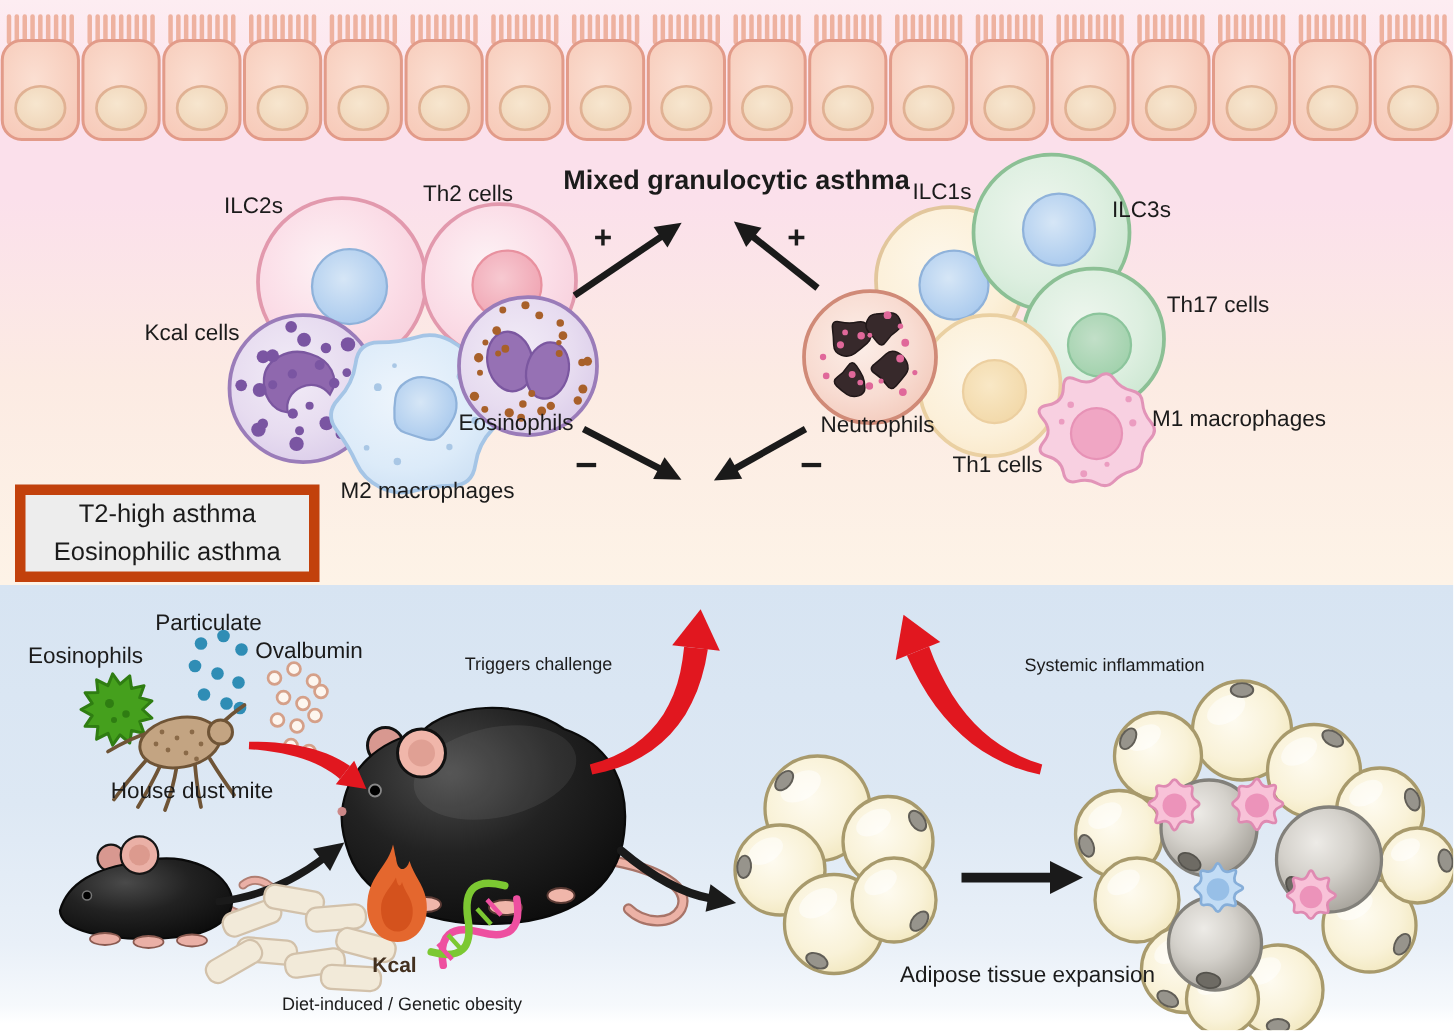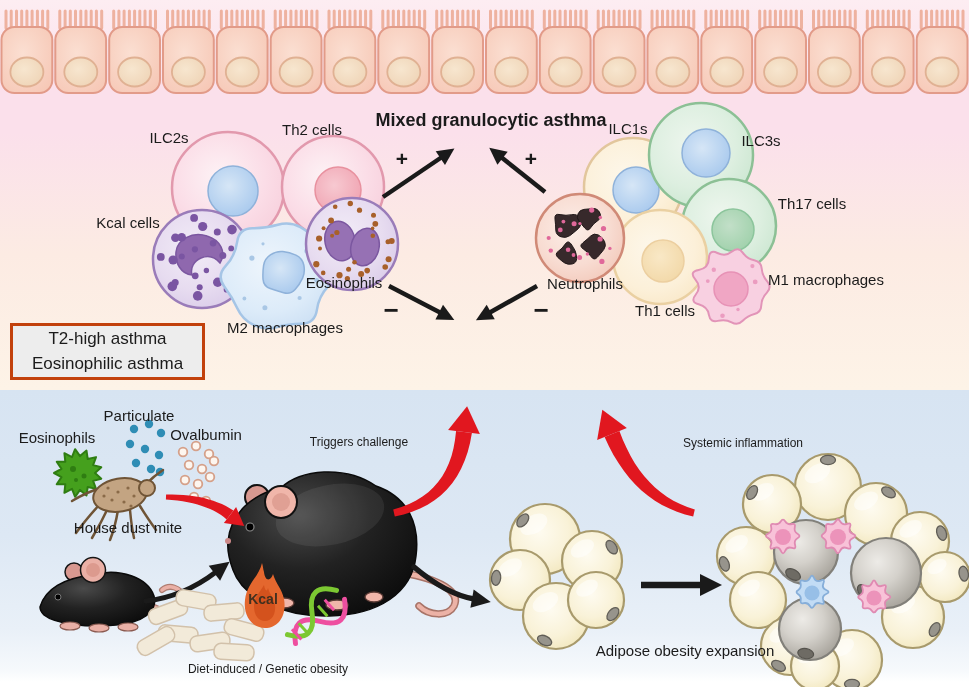--- a/index.html
+++ b/index.html
@@ -8,21 +8,21 @@
   #top-bg{position:absolute;left:0;top:0;width:969px;height:390px;}
   #bottom-bg{position:absolute;left:0;top:390px;width:969px;height:292px;}
   #art{position:absolute;left:0;top:0;}
   .lbl{position:absolute;transform:translate(-50%,-50%);font-size:15px;color:#1b1b1b;
        white-space:nowrap;line-height:1.1;}
   .lbl.big{font-size:18px;font-weight:bold;padding-left:24px;}
   .lbl.md{font-size:12px;}
   .lbl.sign{font-size:21px;font-weight:bold;}
   .lbl.minus{font-size:26px;font-weight:bold;}
   .lbl.kcal{font-size:14px;font-weight:bold;color:#43301f;}
-  .endobox{position:absolute;background:#ededed;border:3px solid #c2410c;display:flex;
+  .endobox{position:absolute;background:#ededed;border:7px solid #c2410c;display:flex;
        flex-direction:column;align-items:center;justify-content:center;color:#1b1b1b;
        font-size:17px;line-height:1.45;text-align:center;}
 </style>
 </head>
 <body>
 
 <div id="stage">
   <div id="top-bg" style="background: linear-gradient(rgb(253, 237, 242) 0%, rgb(251, 224, 235) 22%, rgb(251, 224, 235) 34%, rgb(252, 235, 227) 65%, rgb(253, 243, 231) 100%);"></div>
   <div id="bottom-bg" style="background: linear-gradient(rgb(215, 228, 242) 0%, rgb(221, 232, 244) 50%, rgb(233, 240, 248) 82%, rgb(246, 249, 252) 96%, rgb(255, 255, 255) 100%);"></div>
 
@@ -608,16 +608,16 @@
     <div>T2-high asthma</div>
     <div>Eosinophilic asthma</div>
   </div>
 
   <div class="lbl" style="left:57px;top:438px">Eosinophils</div>
   <div class="lbl" style="left:139px;top:416px">Particulate</div>
   <div class="lbl" style="left:206px;top:435px">Ovalbumin</div>
   <div class="lbl" style="left:128px;top:528px">House dust mite</div>
   <div class="lbl md" style="left:359px;top:443px">Triggers challenge</div>
   <div class="lbl md" style="left:743px;top:444px">Systemic inflammation</div>
-  <div class="lbl kcal" style="left:263px;top:600px">Kcal</div>
+  <div class="lbl kcal" style="left:263px;top:644px">Kcal</div>
   <div class="lbl md" style="left:268px;top:670px">Diet-induced / Genetic obesity</div>
-  <div class="lbl" style="left:685px;top:651px">Adipose obesity expansion</div>
+  <div class="lbl" style="left:685px;top:651px">Adipose tissue expansion</div>
 </div>
 
 </body></html>

